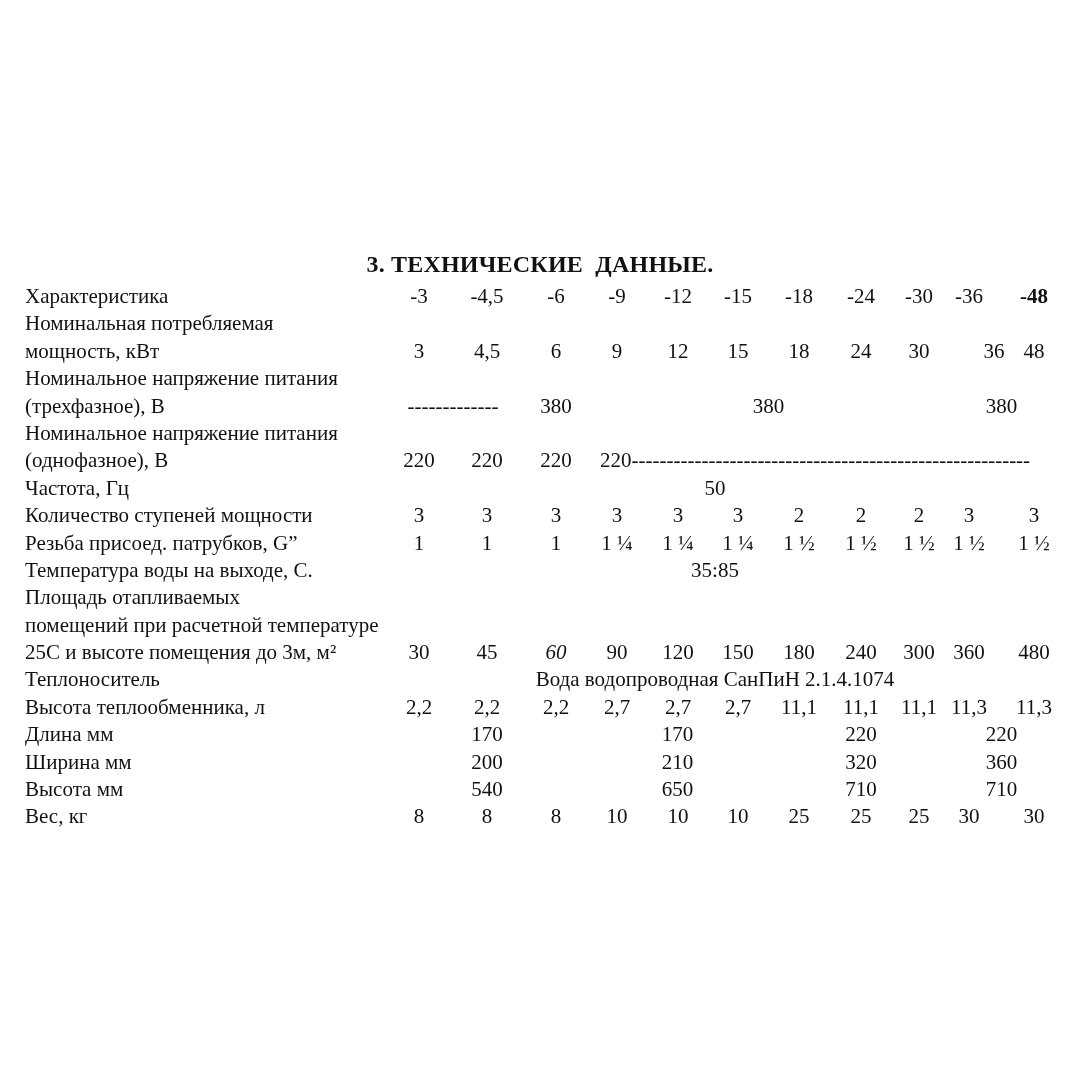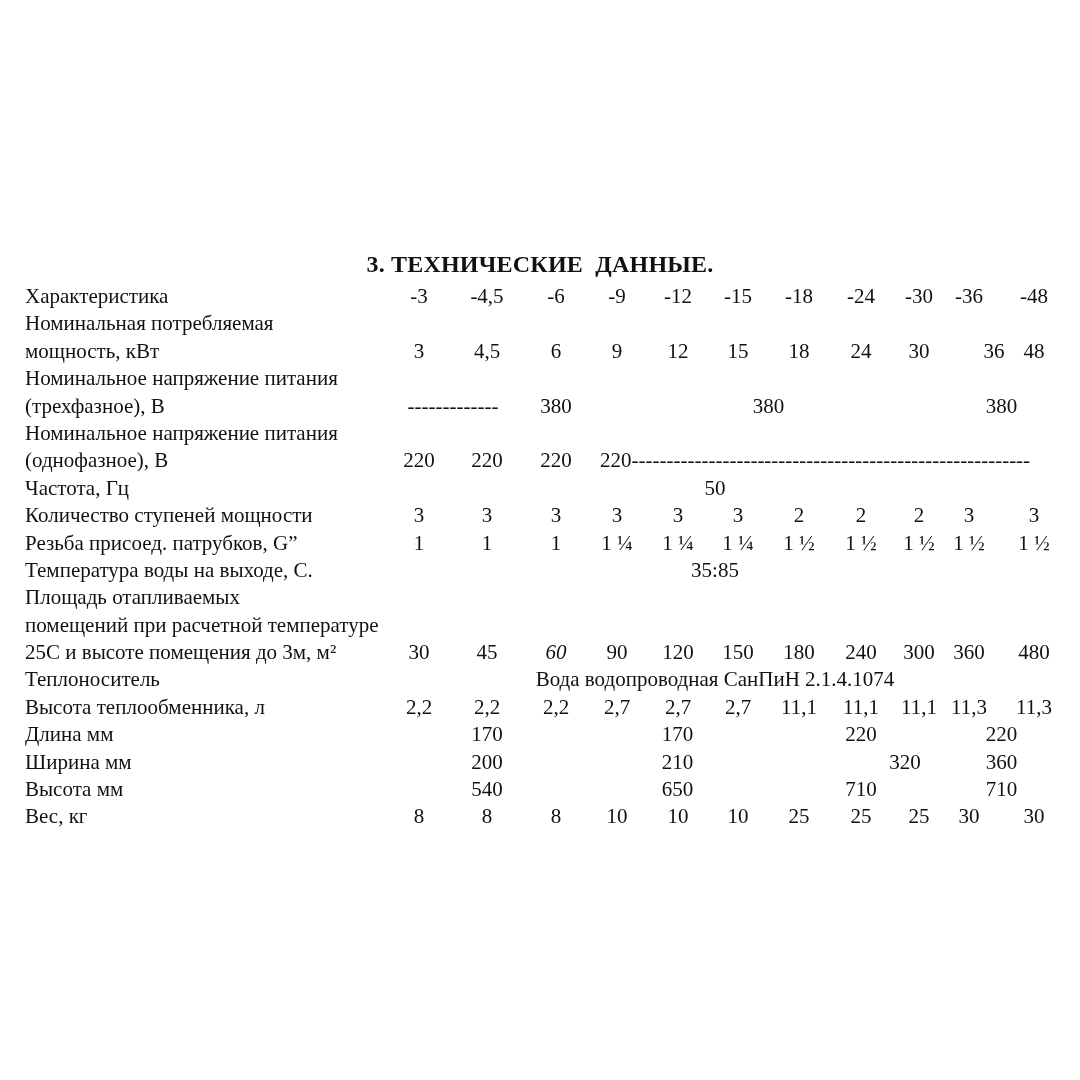--- a/index.html
+++ b/index.html
@@ -34,21 +34,21 @@
           <span class="val" style="left: 419px;">-3</span>
           <span class="val" style="left: 487px;">-4,5</span>
           <span class="val" style="left: 556px;">-6</span>
           <span class="val" style="left: 617px;">-9</span>
           <span class="val" style="left: 678px;">-12</span>
           <span class="val" style="left: 738px;">-15</span>
           <span class="val" style="left: 799px;">-18</span>
           <span class="val" style="left: 861px;">-24</span>
           <span class="val" style="left: 919px;">-30</span>
           <span class="val" style="left: 969px;">-36</span>
-          <span class="val" style="left: 1034px;">-48</span>
+          <span class="val" style="left: 1034px; font-weight: bold;">-48</span>
         </div>
       </div>
       <div class="trow">
         <div class="line">
           <span class="lbl">Номинальная потребляемая</span>
         </div>
         <div class="line">
           <span class="lbl">мощность, кВт</span>
           <span class="val" style="left: 419px;">3</span>
           <span class="val" style="left: 487px;">4,5</span>
@@ -182,21 +182,21 @@
           <span class="val" style="left: 677.5px;">170</span>
           <span class="val" style="left: 861px;">220</span>
           <span class="val" style="left: 1001.5px;">220</span>
         </div>
       </div>
       <div class="trow">
         <div class="line">
           <span class="lbl">Ширина мм</span>
           <span class="val" style="left: 487px;">200</span>
           <span class="val" style="left: 677.5px;">210</span>
-          <span class="val" style="left: 861px; margin-left: 44px;">320</span>
+          <span class="val" style="left: 861px;">320</span>
           <span class="val" style="left: 1001.5px;">360</span>
         </div>
       </div>
       <div class="trow">
         <div class="line">
           <span class="lbl">Высота мм</span>
           <span class="val" style="left: 487px;">540</span>
           <span class="val" style="left: 677.5px;">650</span>
           <span class="val" style="left: 861px;">710</span>
           <span class="val" style="left: 1001.5px;">710</span>

